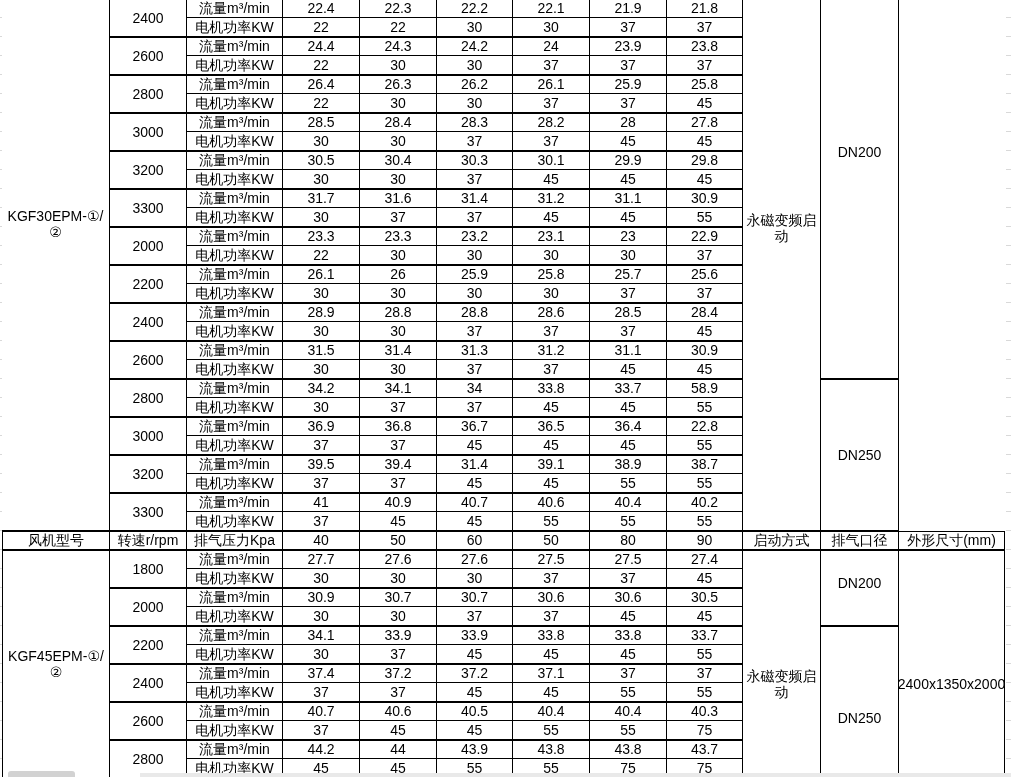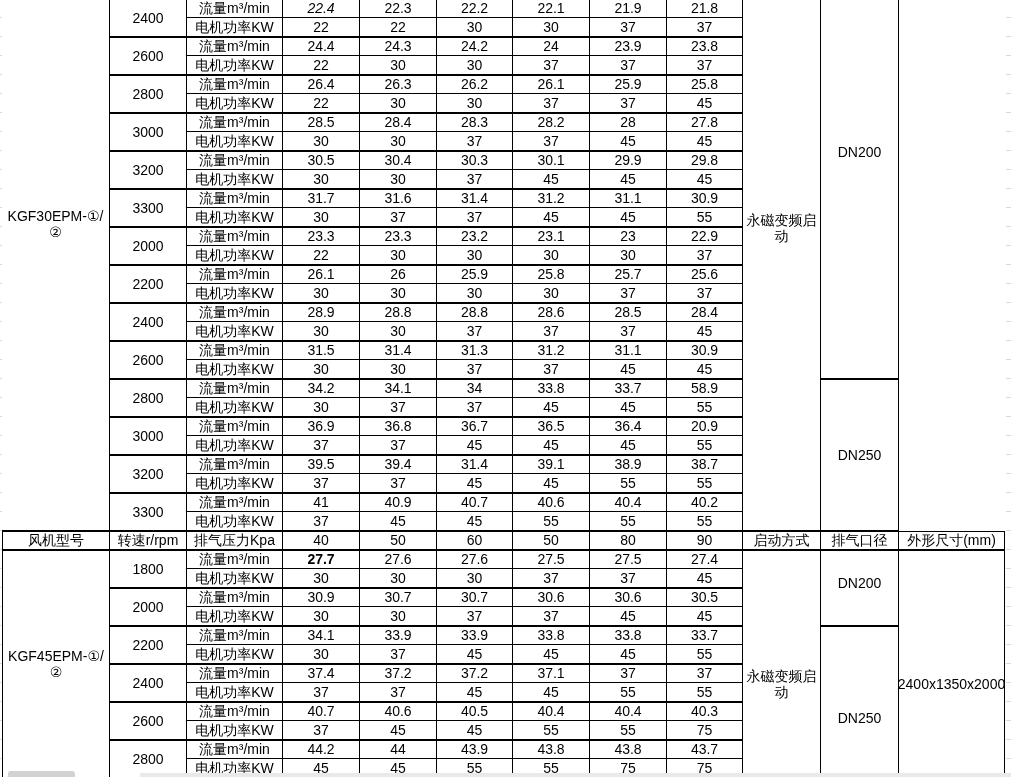--- a/index.html
+++ b/index.html
@@ -48,21 +48,21 @@
       </div>
       <div class="cell bt" style="grid-area: 1 / 10 / span 28;">
         <span class="txt" style="top: -37px;">永磁变频启动</span>
       </div>
       <div class="cell bt" style="grid-area: 1 / 11 / span 20;">
         <span class="txt" style="top: -37px;">DN200</span>
       </div>
       <div class="cell bt" style="grid-area: 21 / 11 / span 8;">DN250</div>
       <div class="cell bt" style="grid-area: 1 / 2 / span 2;">2400</div>
       <div class="cell bt" style="grid-area: 1 / 3;">流量m³/min</div>
-      <div class="cell bt" style="grid-area: 1 / 4; font-style: italic;">22.4</div>
+      <div class="cell bt" style="grid-area: 1 / 4;">22.4</div>
       <div class="cell bt" style="grid-area: 1 / 5;">22.3</div>
       <div class="cell bt" style="grid-area: 1 / 6;">22.2</div>
       <div class="cell bt" style="grid-area: 1 / 7;">22.1</div>
       <div class="cell bt" style="grid-area: 1 / 8;">21.9</div>
       <div class="cell bt" style="grid-area: 1 / 9;">21.8</div>
       <div class="cell" style="grid-area: 2 / 3;">电机功率KW</div>
       <div class="cell" style="grid-area: 2 / 4;">22</div>
       <div class="cell" style="grid-area: 2 / 5;">22</div>
       <div class="cell" style="grid-area: 2 / 6;">30</div>
       <div class="cell" style="grid-area: 2 / 7;">30</div>
@@ -218,21 +218,21 @@
       <div class="cell" style="grid-area: 22 / 7;">45</div>
       <div class="cell" style="grid-area: 22 / 8;">45</div>
       <div class="cell" style="grid-area: 22 / 9;">55</div>
       <div class="cell bt" style="grid-area: 23 / 2 / span 2;">3000</div>
       <div class="cell bt" style="grid-area: 23 / 3;">流量m³/min</div>
       <div class="cell bt" style="grid-area: 23 / 4;">36.9</div>
       <div class="cell bt" style="grid-area: 23 / 5;">36.8</div>
       <div class="cell bt" style="grid-area: 23 / 6;">36.7</div>
       <div class="cell bt" style="grid-area: 23 / 7;">36.5</div>
       <div class="cell bt" style="grid-area: 23 / 8;">36.4</div>
-      <div class="cell bt" style="grid-area: 23 / 9;">20.9</div>
+      <div class="cell bt" style="grid-area: 23 / 9;">22.8</div>
       <div class="cell" style="grid-area: 24 / 3;">电机功率KW</div>
       <div class="cell" style="grid-area: 24 / 4;">37</div>
       <div class="cell" style="grid-area: 24 / 5;">37</div>
       <div class="cell" style="grid-area: 24 / 6;">45</div>
       <div class="cell" style="grid-area: 24 / 7;">45</div>
       <div class="cell" style="grid-area: 24 / 8;">45</div>
       <div class="cell" style="grid-area: 24 / 9;">55</div>
       <div class="cell bt" style="grid-area: 25 / 2 / span 2;">3200</div>
       <div class="cell bt" style="grid-area: 25 / 3;">流量m³/min</div>
       <div class="cell bt" style="grid-area: 25 / 4;">39.5</div>
@@ -283,21 +283,21 @@
         <span class="txt" style="top: 20px;">2400x1350x2000</span>
       </div>
       <div class="cell bt" style="grid-area: 30 / 11 / span 4;">
         <span class="txt" style="top: -5px;">DN200</span>
       </div>
       <div class="cell bt" style="grid-area: 34 / 11 / span 8;">
         <span class="txt" style="top: 16px;">DN250</span>
       </div>
       <div class="cell bt" style="grid-area: 30 / 2 / span 2;">1800</div>
       <div class="cell bt" style="grid-area: 30 / 3;">流量m³/min</div>
-      <div class="cell bt" style="grid-area: 30 / 4; font-weight: bold;">27.7</div>
+      <div class="cell bt" style="grid-area: 30 / 4;">27.7</div>
       <div class="cell bt" style="grid-area: 30 / 5;">27.6</div>
       <div class="cell bt" style="grid-area: 30 / 6;">27.6</div>
       <div class="cell bt" style="grid-area: 30 / 7;">27.5</div>
       <div class="cell bt" style="grid-area: 30 / 8;">27.5</div>
       <div class="cell bt" style="grid-area: 30 / 9;">27.4</div>
       <div class="cell" style="grid-area: 31 / 3;">电机功率KW</div>
       <div class="cell" style="grid-area: 31 / 4;">30</div>
       <div class="cell" style="grid-area: 31 / 5;">30</div>
       <div class="cell" style="grid-area: 31 / 6;">30</div>
       <div class="cell" style="grid-area: 31 / 7;">37</div>

